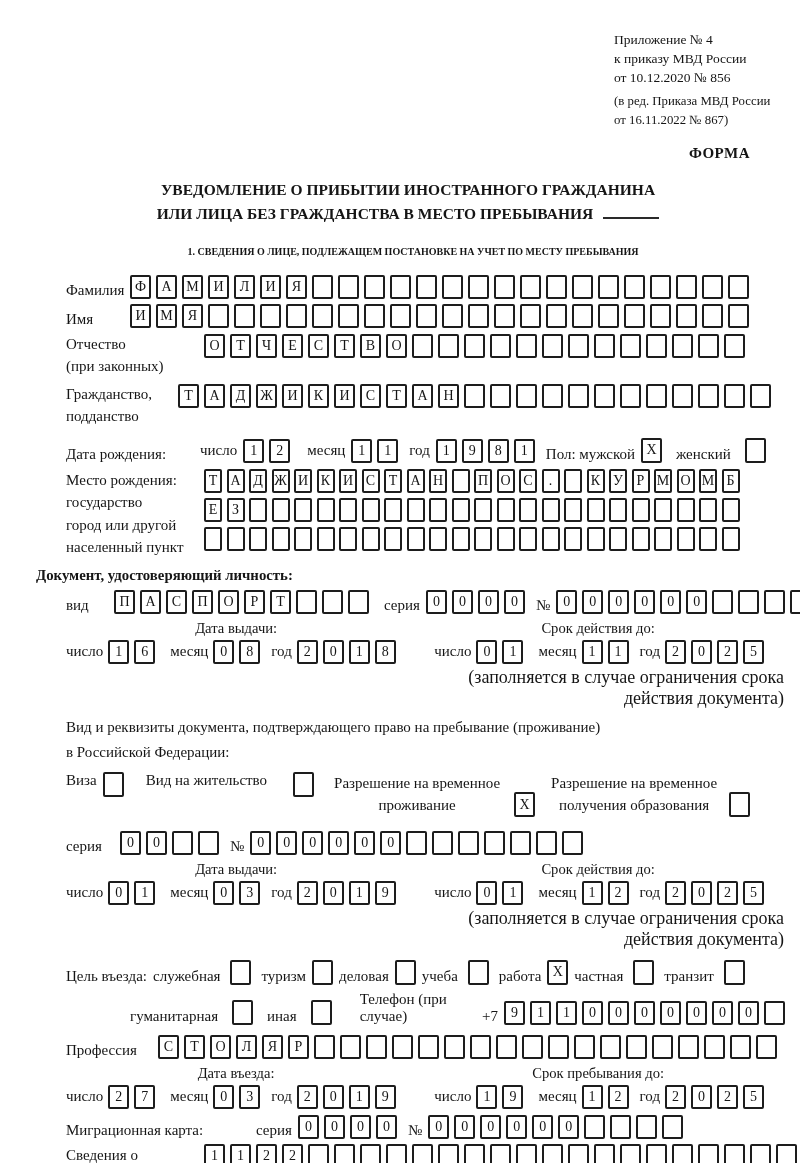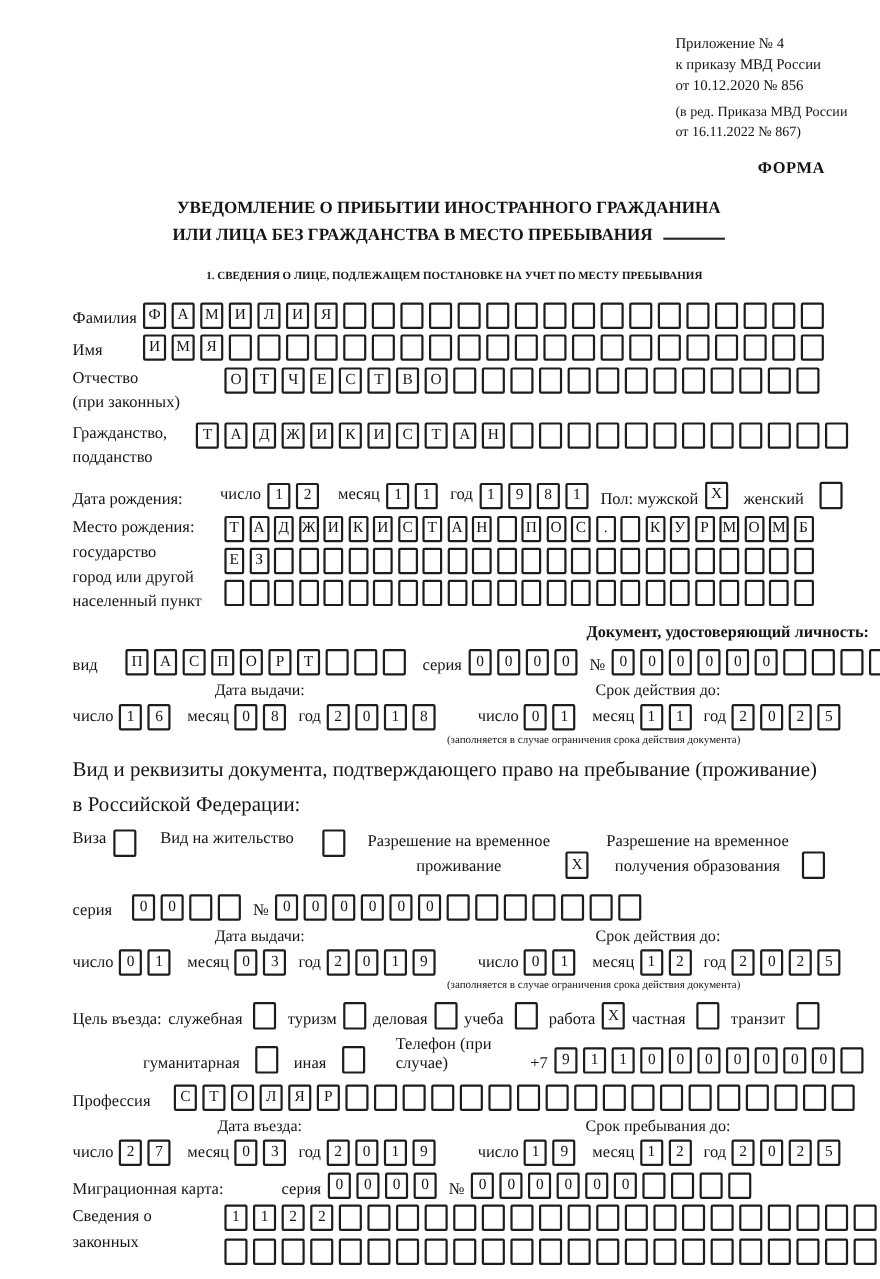--- a/index.html
+++ b/index.html
@@ -25,28 +25,28 @@
   }
   .cells.sm .cell{width:14px;margin-right:4.5px;}
   .checkbox{
     width:17px;height:21px;border:2px solid #1d1d1d;border-radius:2px;flex:none;
     display:inline-flex;align-items:center;justify-content:center;font-size:14px;background:#fff;
   }
   .gap6{margin-left:6px;} .gap10{margin-left:10px;} .gap14{margin-left:14px;}
   .dgroup{display:flex;align-items:center;}
   .dgroup .dl{margin-right:6px;}
   .dgroup + .dgroup{margin-left:12px;}
-  .center-bold{text-align:right;font-weight:bold;font-size:14.8px;margin:8px 0 6px -30px;}
+  .center-bold{text-align:left;font-weight:bold;font-size:14.8px;margin:8px 0 6px -30px;}
   .two-col{display:flex;margin-top:6px;}
   .dcol-l{width:47%;flex:none;}
   .dcol-r{flex:1;}
   .col-head{text-align:center;font-size:14.6px;margin-bottom:3px;}
   .date-line{display:flex;align-items:center;font-size:15px;}
-  .note{font-size:10px;margin-top:3px;padding-right:6px;}
-  .plain{font-size:19px;line-height:1.7;}
+  .note{font-size:18px;text-align:right;margin-top:3px;padding-right:6px;}
+  .plain{font-size:15px;line-height:1.7;}
   .permit-row{display:flex;align-items:flex-start;margin-top:6px;font-size:15px;}
   .cb-inline{display:flex;align-items:flex-start;}
   .cb-multi{display:flex;align-items:flex-end;text-align:center;line-height:1.5;}
   .reps{display:flex;align-items:flex-start;margin-top:4px;}
   .reps-label{width:138px;flex:none;font-size:15px;line-height:1.55;}
   .reps-grids{flex:1;}
   .reps-grids .cells{margin-bottom:7px;}
   .mt6{margin-top:6px;} .mt10{margin-top:10px;} .mt14{margin-top:14px;}
 </style>
 </head>

